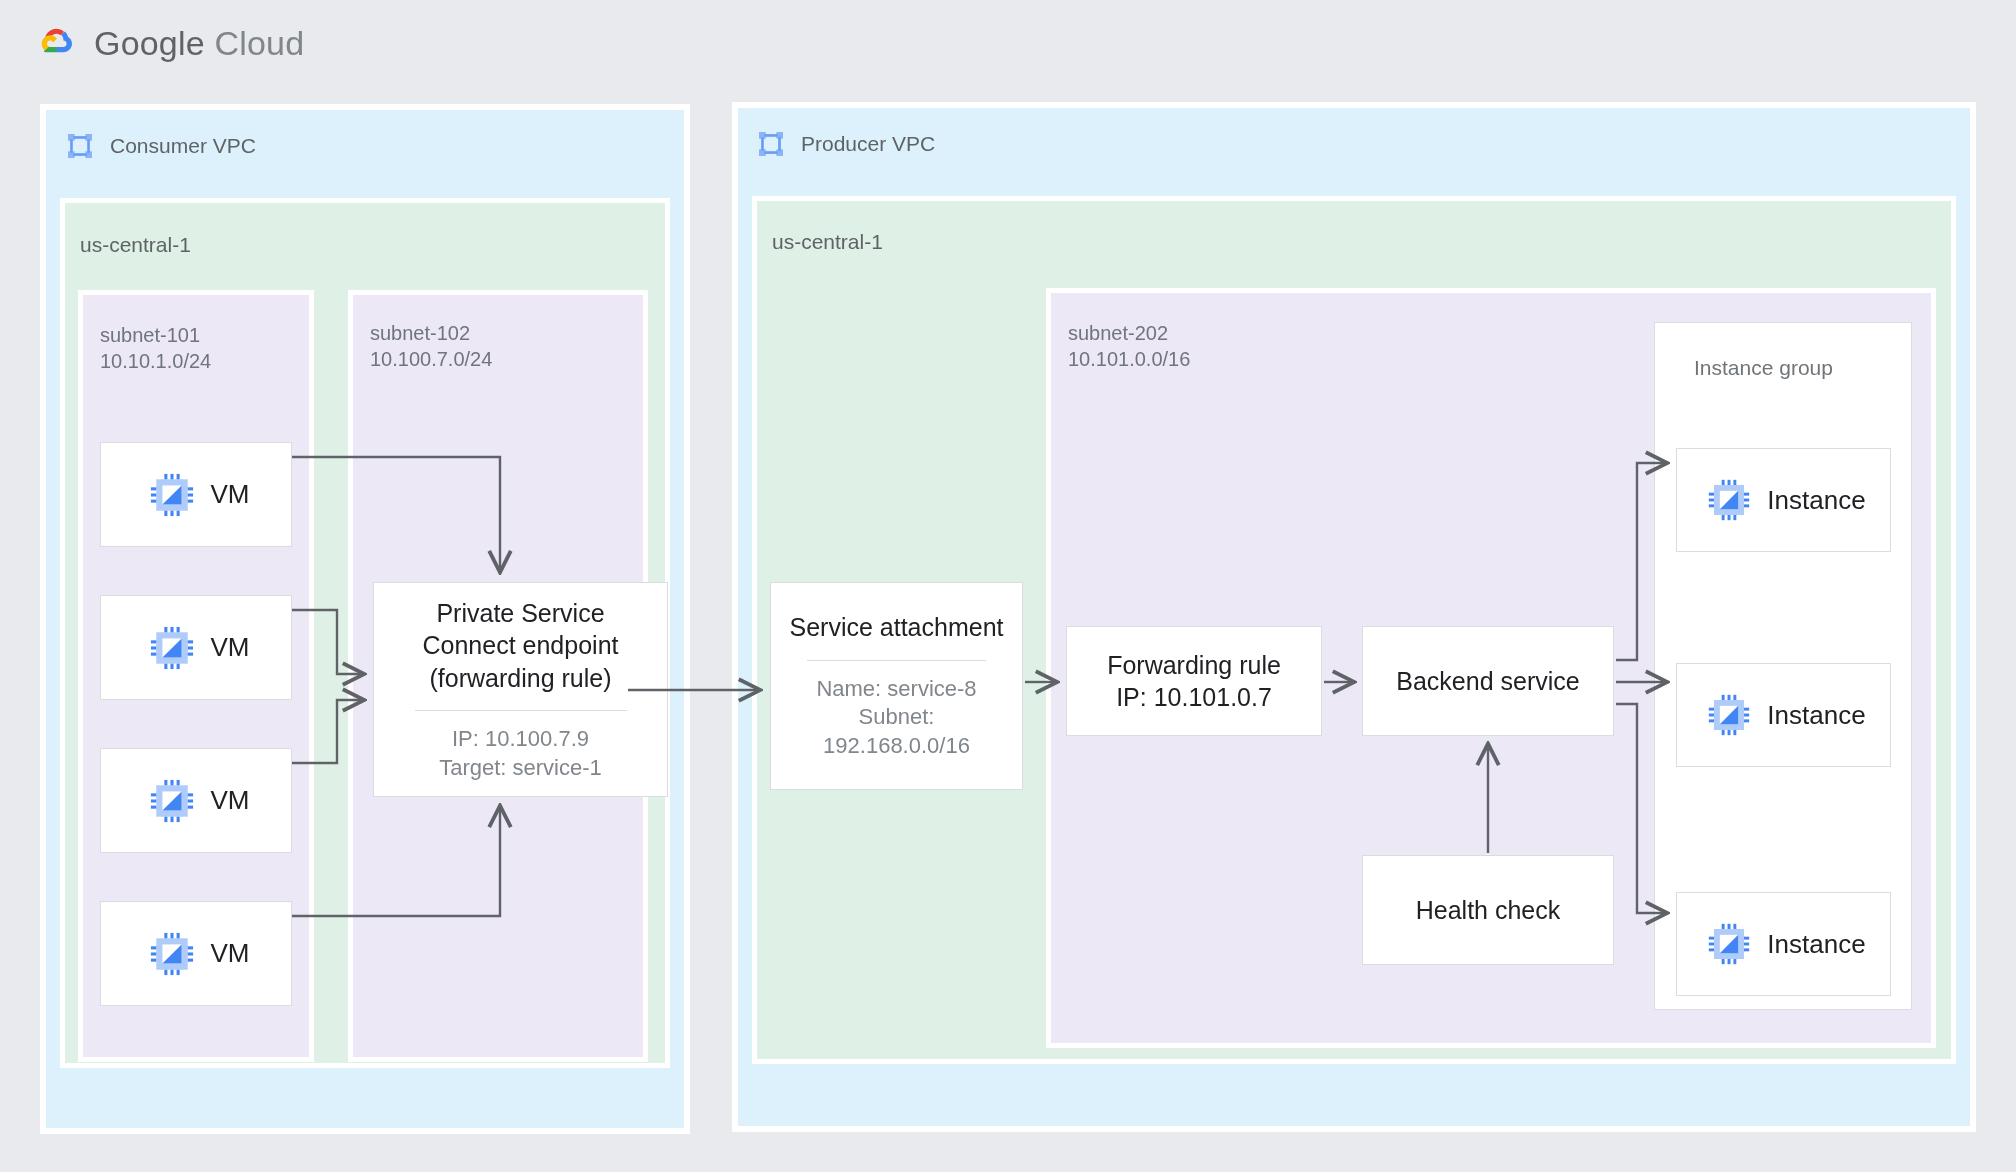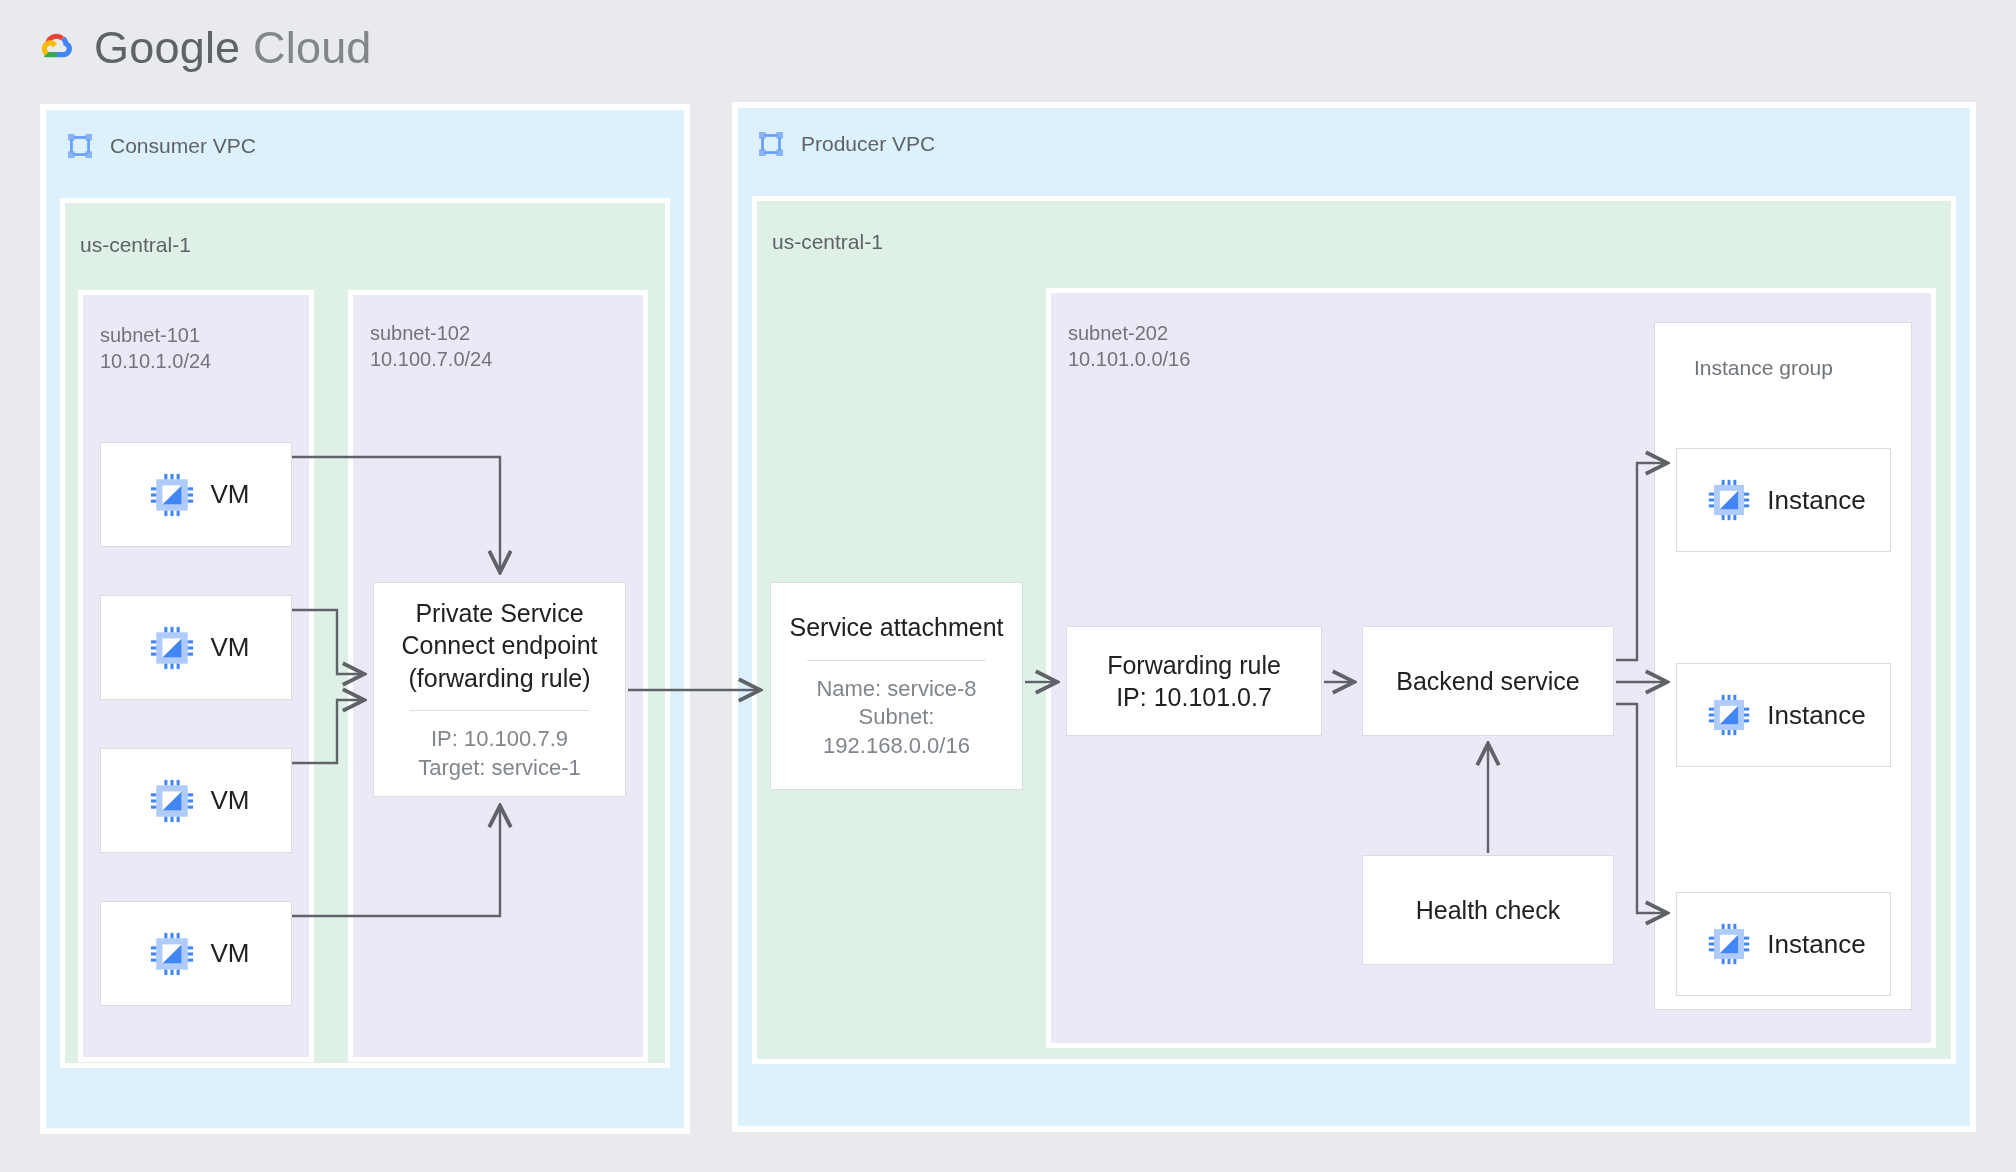--- a/index.html
+++ b/index.html
@@ -25,21 +25,21 @@
   .brand {
     position: absolute;
     left: 32px;
     top: 22px;
     display: flex;
     align-items: center;
     gap: 16px;
   }
   .brand-logo { width: 46px; height: 42px; display: block; }
   .brand-text {
-    font-size: 45px;
+    font-size: 34px;
     color: #5f6368;
     letter-spacing: 0.2px;
     white-space: nowrap;
     text-align: center;
   }
   .brand-text .g2 { color: #80868b; }
 
   
   .vpc {
     position: absolute;
@@ -292,21 +292,21 @@
           <rect x="20" y="11.2" width="3" height="1.6"></rect>
           <rect x="20" y="14.4" width="3" height="1.6"></rect>
       </g>
       <rect x="3.8" y="3.8" width="16.4" height="16.4" fill="#AECBFA"></rect>
       <rect x="7" y="7" width="10" height="10" fill="#FFFFFF"></rect>
       <path d="M7 17 L17 7 L17 17 Z" fill="#4285F4"></path>
     </svg>
     <span class="node-label">VM</span>
   </div>
 
-  <div class="node node-stack" style="left:373px; top:582px; width:253px; height:215px;">
+  <div class="node node-stack" style="left:373px; top:582px; width:295px; height:215px;">
     <div class="node-title">Private Service
 Connect endpoint
 (forwarding rule)</div>
     <div class="node-divider"></div>
     <div class="node-sub">IP: 10.100.7.9
 Target: service-1</div>
   </div>
 
   <div class="vpc" style="left:732px; top:102px; width:1244px; height:1030px;"></div>
   <div class="vpc-header" style="left:755px; top:128px;">

